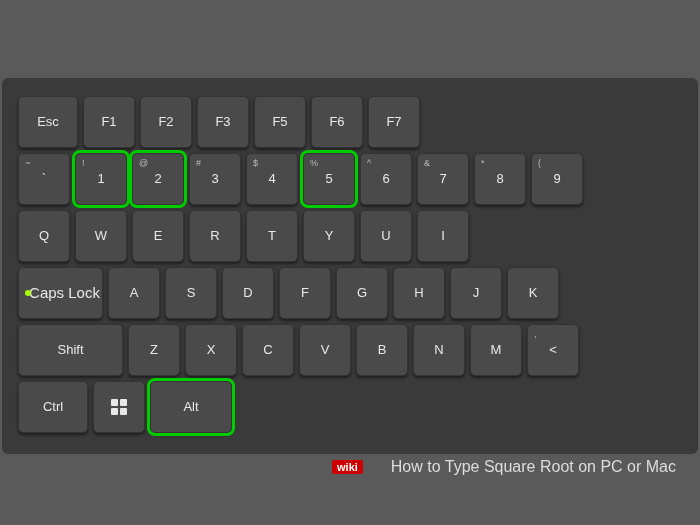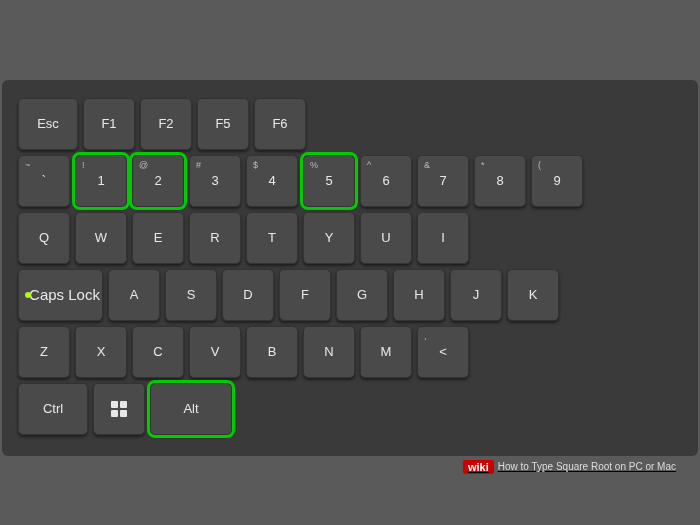--- a/index.html
+++ b/index.html
@@ -102,21 +102,20 @@
       top: 50%;
       transform: translateY(-50%);
     }
     .bottom-bar {
       width: 680px;
       display: flex;
       justify-content: flex-end;
       align-items: flex-end;
       padding: 4px 6px 0 6px;
       position: relative;
-      text-decoration: underline;
     }
     .watermark-bar {
       font-size: 12px;
       color: #ccc;
       display: flex;
       align-items: center;
       gap: 4px;
     }
   </style>
 </head>
@@ -130,24 +129,30 @@
         <div class="key esc-key">
           <span class="main-label">Esc</span>
         </div>
         <div class="key">
           <span class="main-label">F1</span>
         </div>
         <div class="key">
           <span class="main-label">F2</span>
         </div>
         <div class="key">
+          <span class="main-label">F3</span>
+        </div>
+        <div class="key">
           <span class="main-label">F5</span>
         </div>
         <div class="key">
           <span class="main-label">F6</span>
+        </div>
+        <div class="key">
+          <span class="main-label">F7</span>
         </div>
       </div>
 
       <div class="keyboard-row">
         <div class="key">
           <span class="symbol">~</span>
           <span class="main-label">`</span>
         </div>
         <div class="key highlighted">
           <span class="symbol">!</span>
@@ -239,20 +244,23 @@
         </div>
         <div class="key">
           <span class="main-label">J</span>
         </div>
         <div class="key">
           <span class="main-label">K</span>
         </div>
       </div>
 
       <div class="keyboard-row">
+        <div class="key shift-key">
+          <span class="main-label">Shift</span>
+        </div>
         <div class="key">
           <span class="main-label">Z</span>
         </div>
         <div class="key">
           <span class="main-label">X</span>
         </div>
         <div class="key">
           <span class="main-label">C</span>
         </div>
         <div class="key">
@@ -288,17 +296,17 @@
         <div class="key wider-key highlighted">
           <span class="main-label">Alt</span>
         </div>
       </div>
 
     </div>
 
     <div class="bottom-bar">
       <div class="watermark-bar">
         <span class="win-key" style="background:#c00; color:white; padding:1px 5px; border-radius:2px; font-weight:bold; font-size:11px;">wiki</span>
-        <span style="font-size:10px; color:#ddd;">How to Type Square Root on PC or Mac</span>
+        <span style="font-size:16px; color:#ddd;margin-left:24px;">How to Type Square Root on PC or Mac</span>
       </div>
     </div>
   </div>
 </div>
 
 </body></html>

